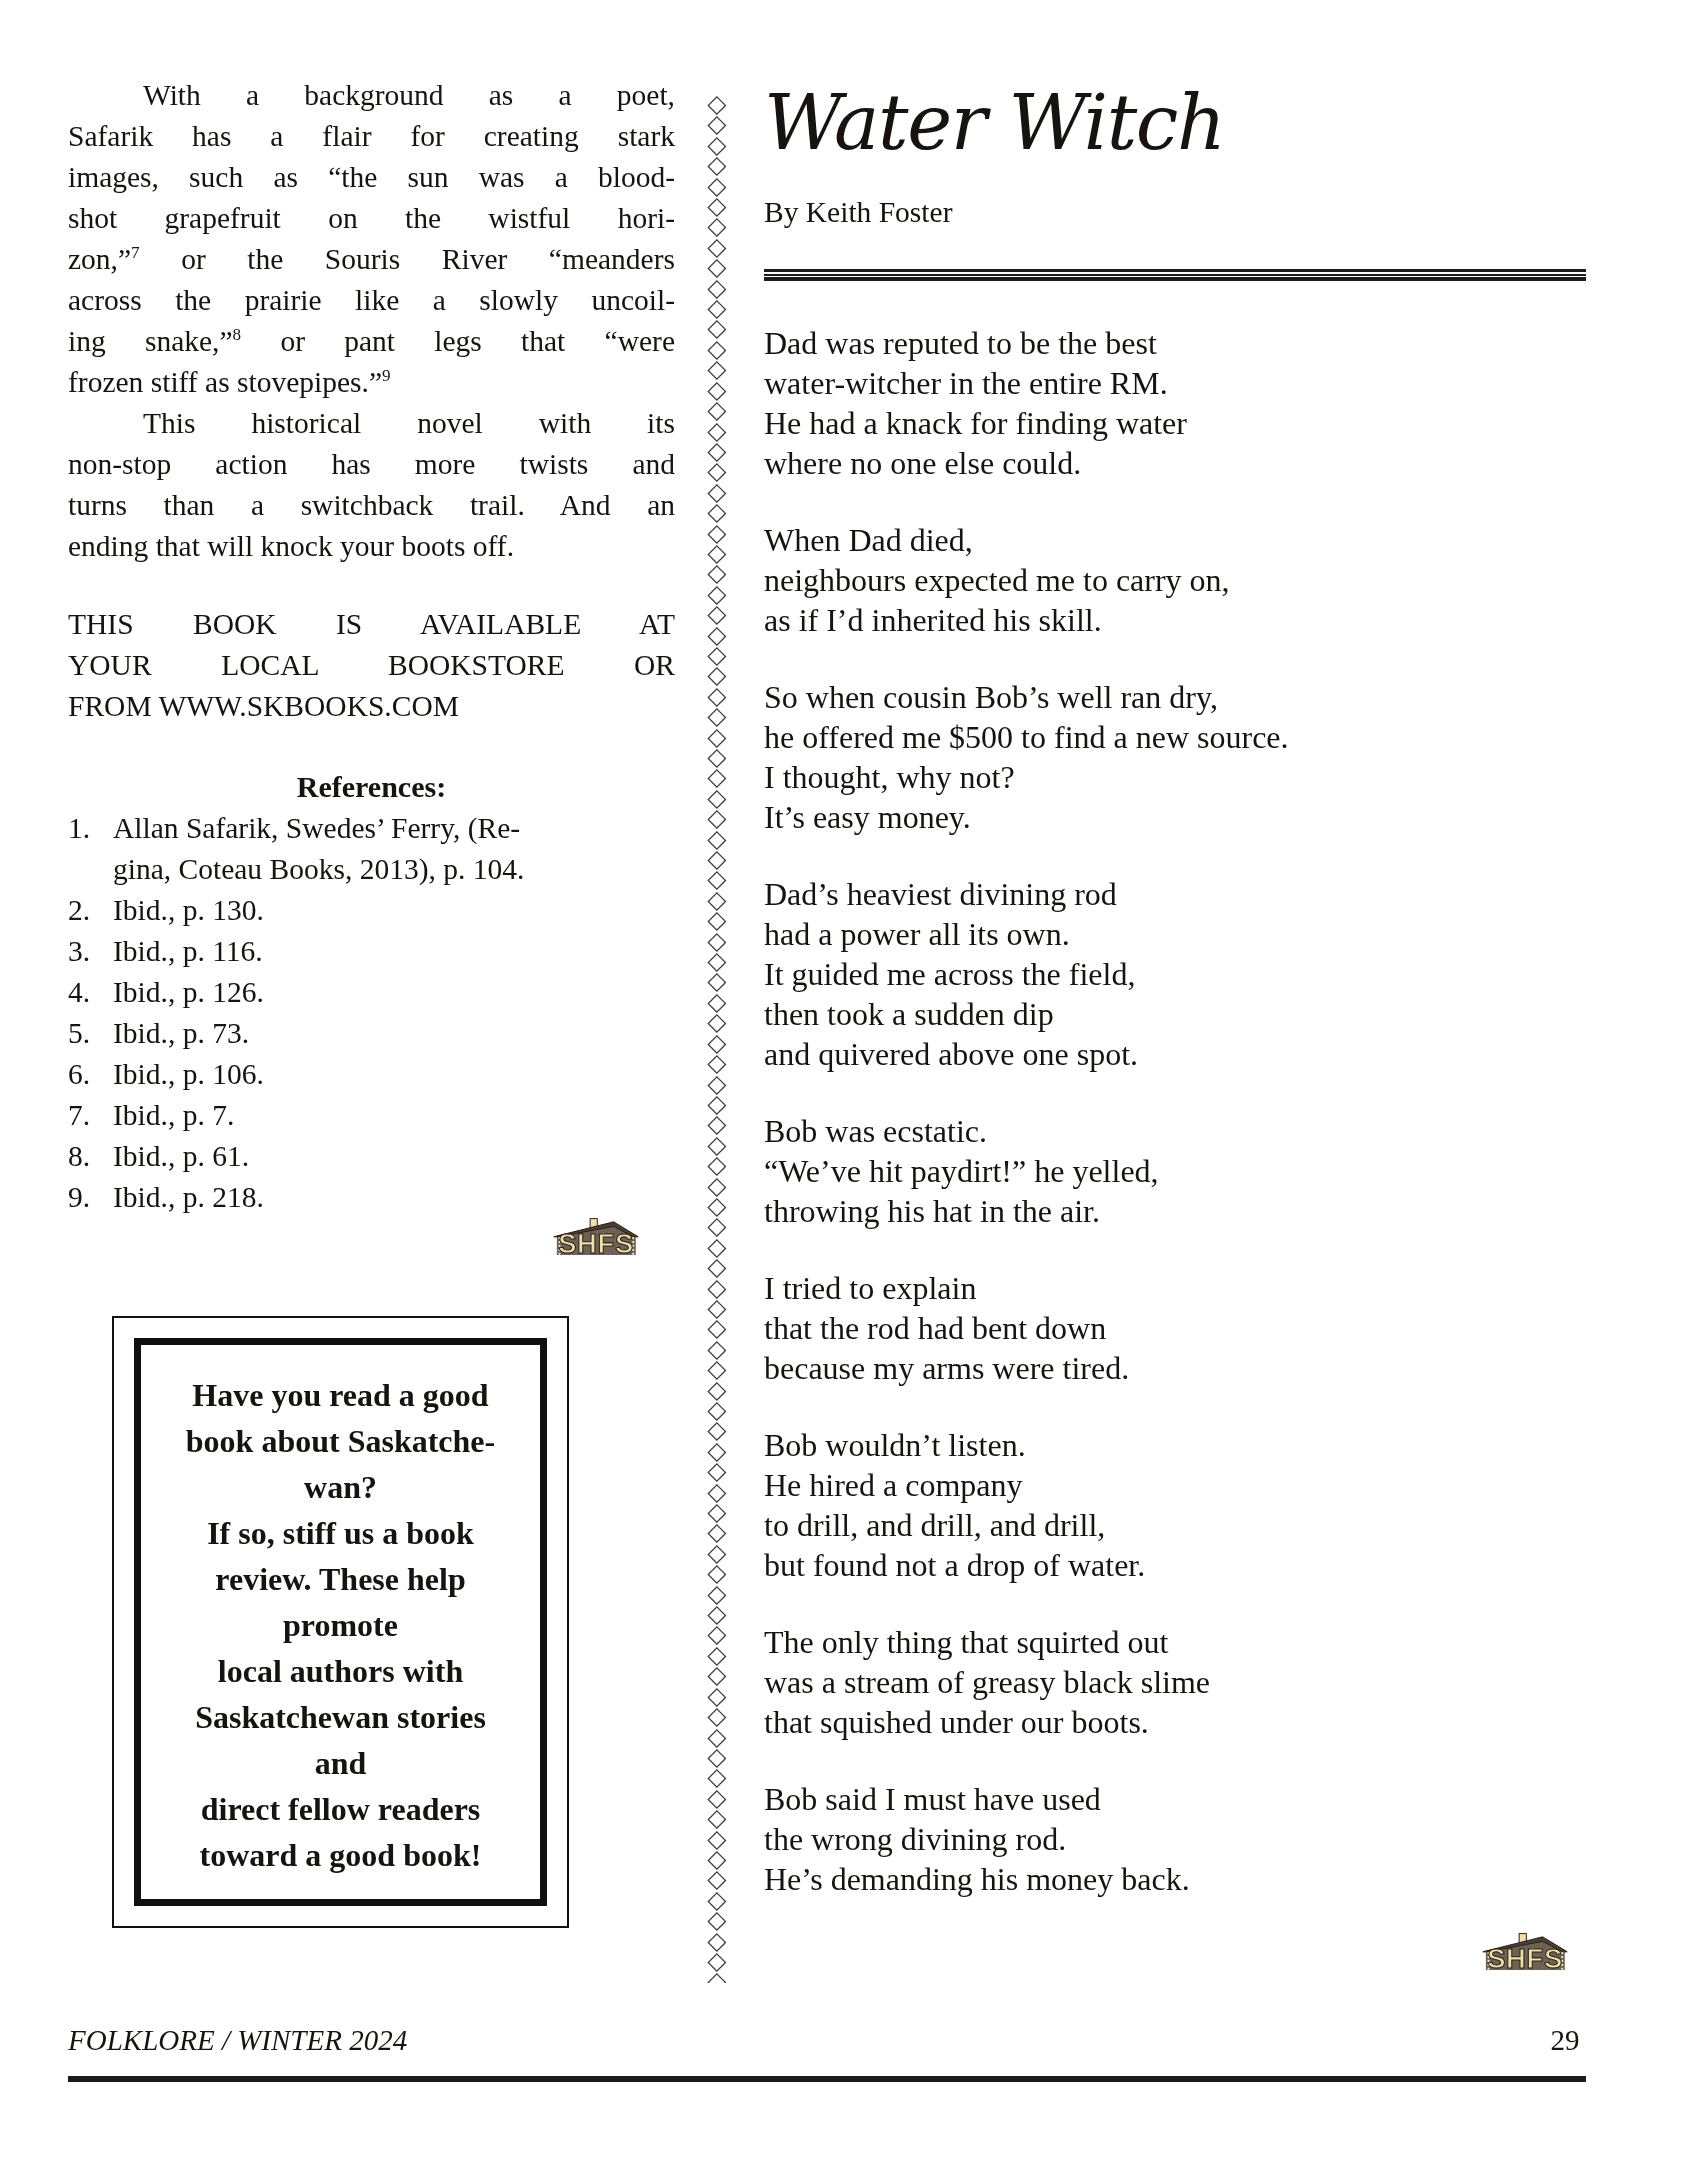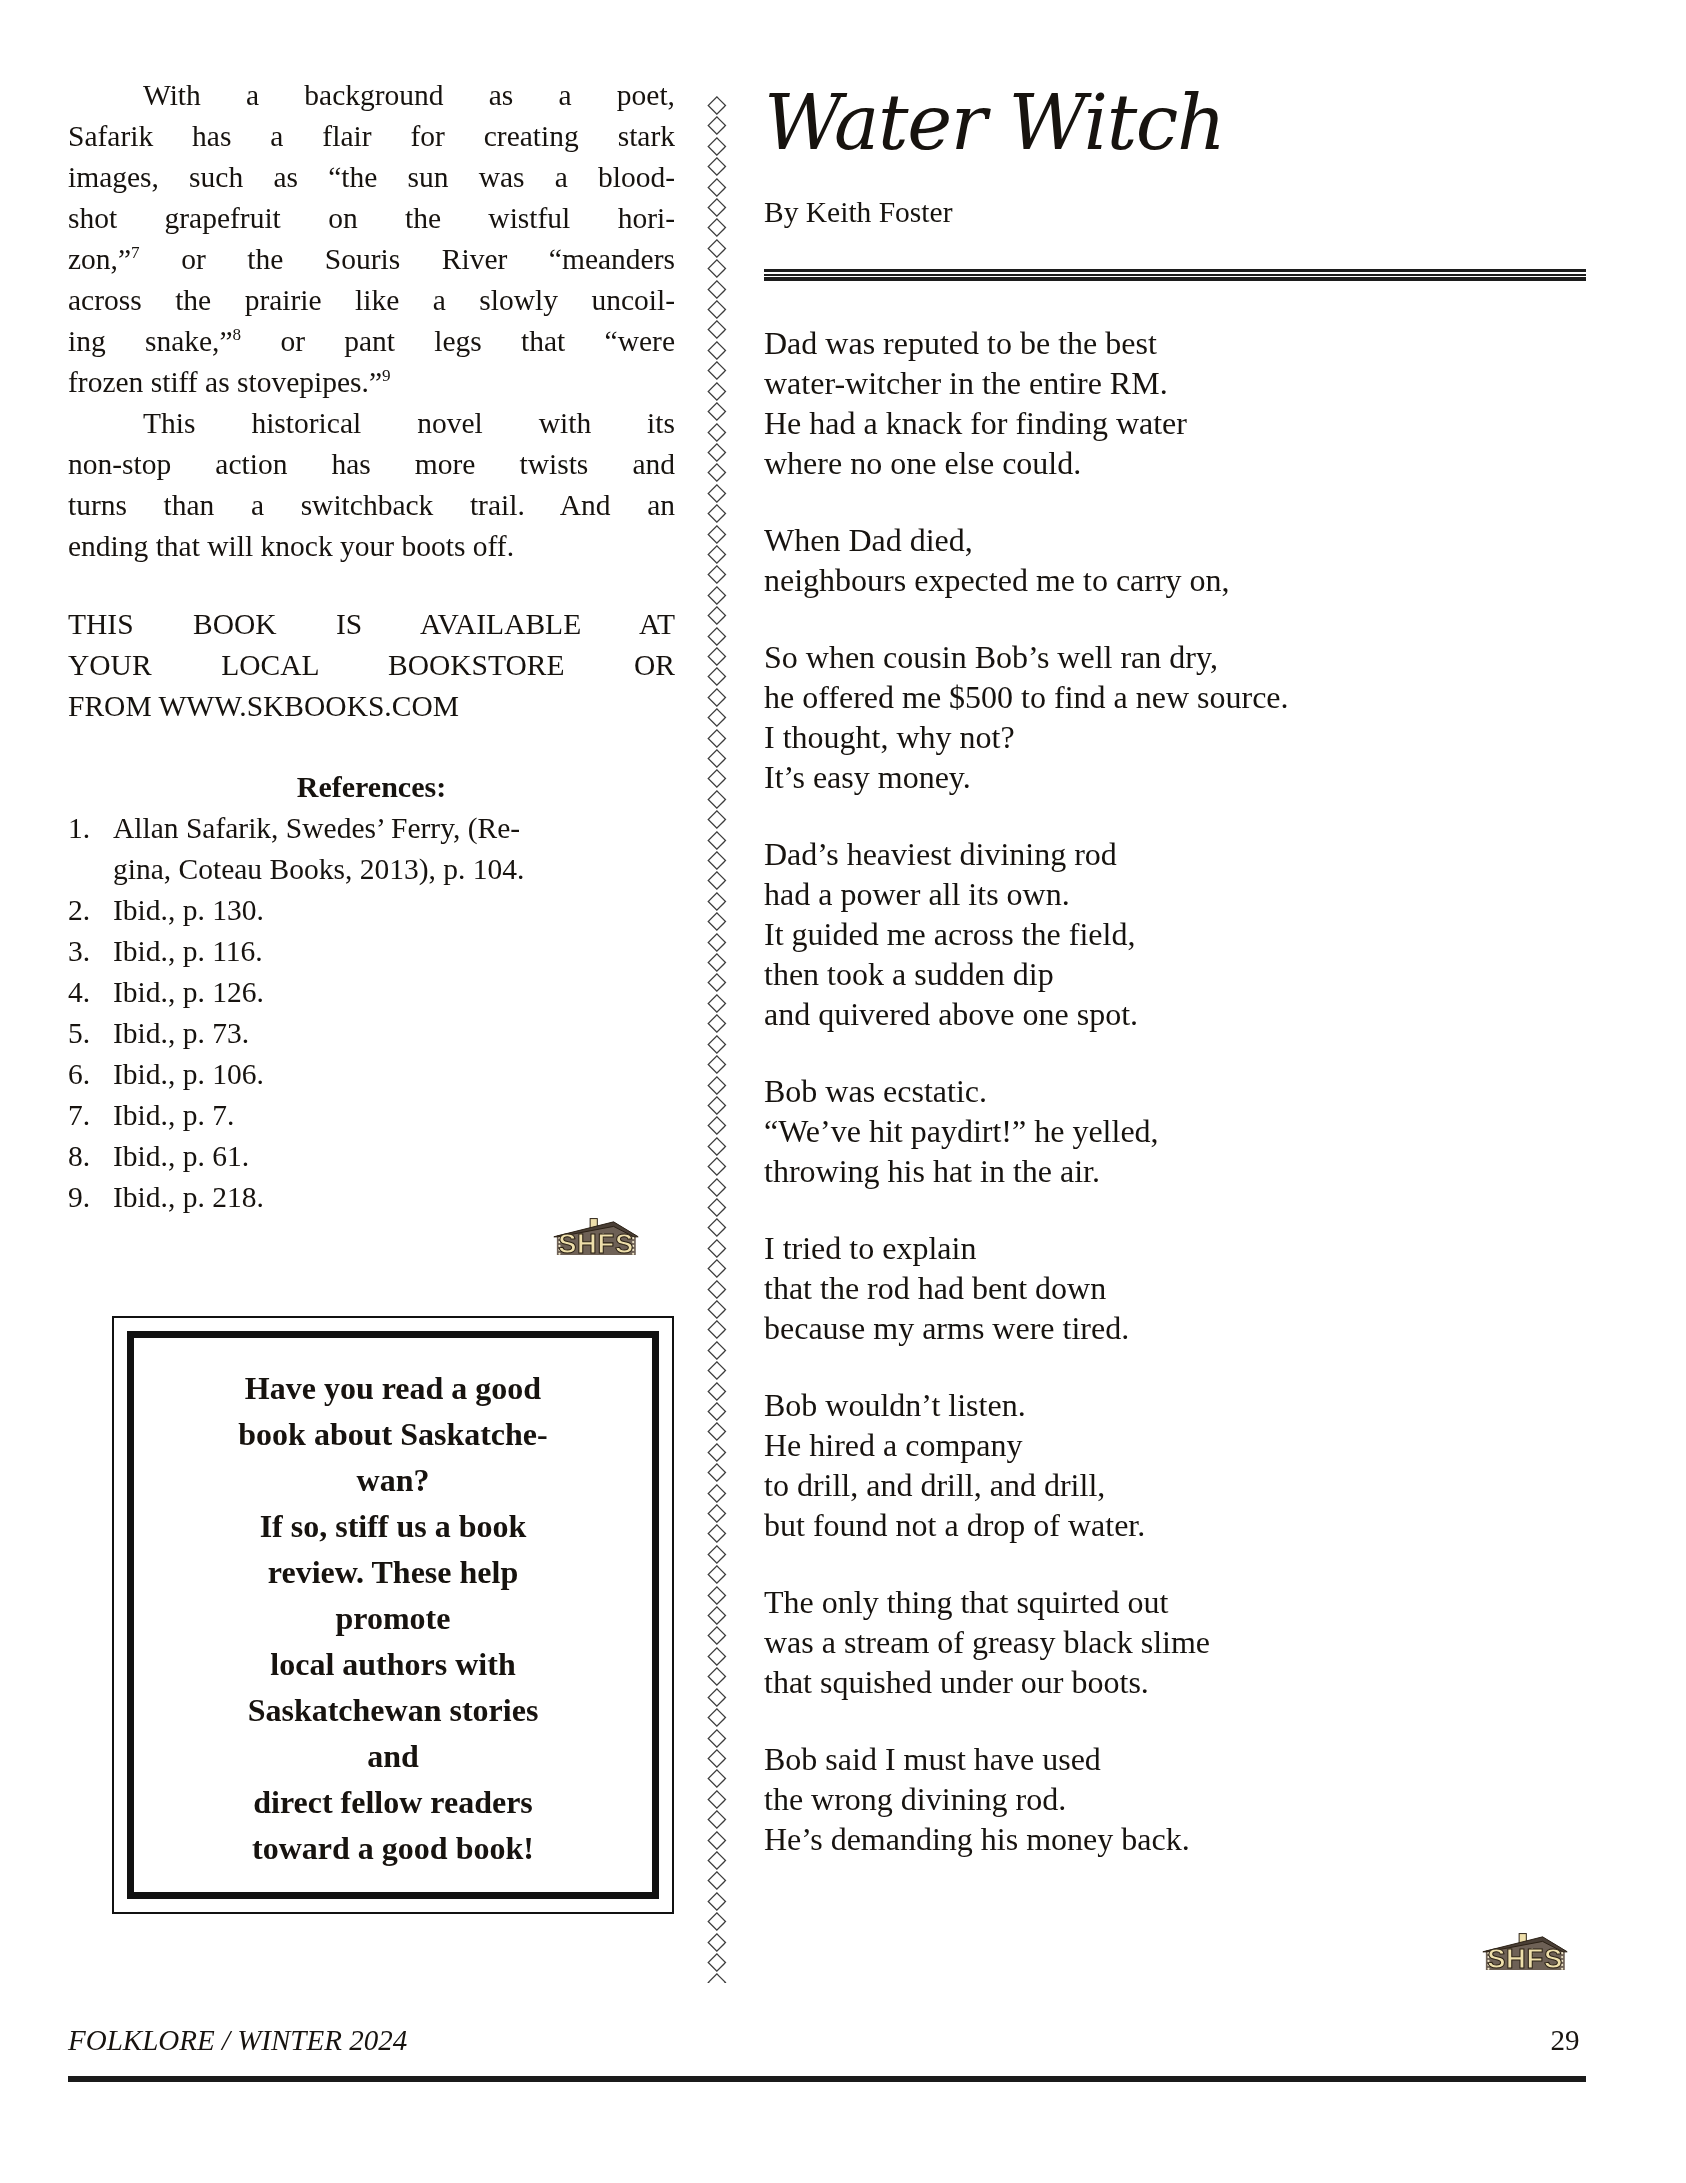--- a/index.html
+++ b/index.html
@@ -17,21 +17,21 @@
   .p-line.pl-indent{text-indent:75px;}
   sup.fnote{font-size:0.58em;vertical-align:super;line-height:0;}
 
   .avail{margin-top:37px;}
   .refs-head{margin-top:39px;font-size:30px;line-height:41px;font-weight:bold;text-align:center;}
   .ref-list{margin-top:1.4px;}
   .ref-row{font-size:29.5px;line-height:41px;display:flex;}
   .ref-num{flex:0 0 45px;}
   .ref-text{flex:1;}
 
-  .promo-box{margin-top:98px;margin-left:44px;width:562px;border:2.1px solid #111;padding:13px;box-sizing:border-box;}
+  .promo-box{margin-top:98px;margin-left:44px;width:457px;border:2.1px solid #111;padding:20px;box-sizing:border-box;}
   .promo-inner{border:7px solid #111;padding:27px 12.7px 21px;box-sizing:border-box;}
   .promo-line{font-size:32px;line-height:46px;font-weight:bold;text-align:center;}
 
   
   .divider{
     position:absolute;left:702px;top:94px;height:1889px;width:29.5px;overflow:hidden;
     font-family:"DejaVu Sans", sans-serif;font-size:25px;line-height:20.4px;
     color:#3d3d3d;word-break:break-all;text-align:center;user-select:none;
   }
 
@@ -195,20 +195,21 @@
     <div class="poem">
       <div class="stanza">
         <div class="poem-line">Dad was reputed to be the best</div>
         <div class="poem-line">water-witcher in the entire RM.</div>
         <div class="poem-line">He had a knack for finding water</div>
         <div class="poem-line">where no one else could.</div>
       </div>
       <div class="stanza">
         <div class="poem-line">When Dad died,</div>
         <div class="poem-line">neighbours expected me to carry on,</div>
+        <div class="poem-line">as if I’d inherited his skill.</div>
       </div>
       <div class="stanza">
         <div class="poem-line">So when cousin Bob’s well ran dry,</div>
         <div class="poem-line">he offered me $500 to find a new source.</div>
         <div class="poem-line">I thought, why not?</div>
         <div class="poem-line">It’s easy money.</div>
       </div>
       <div class="stanza">
         <div class="poem-line">Dad’s heaviest divining rod</div>
         <div class="poem-line">had a power all its own.</div>

